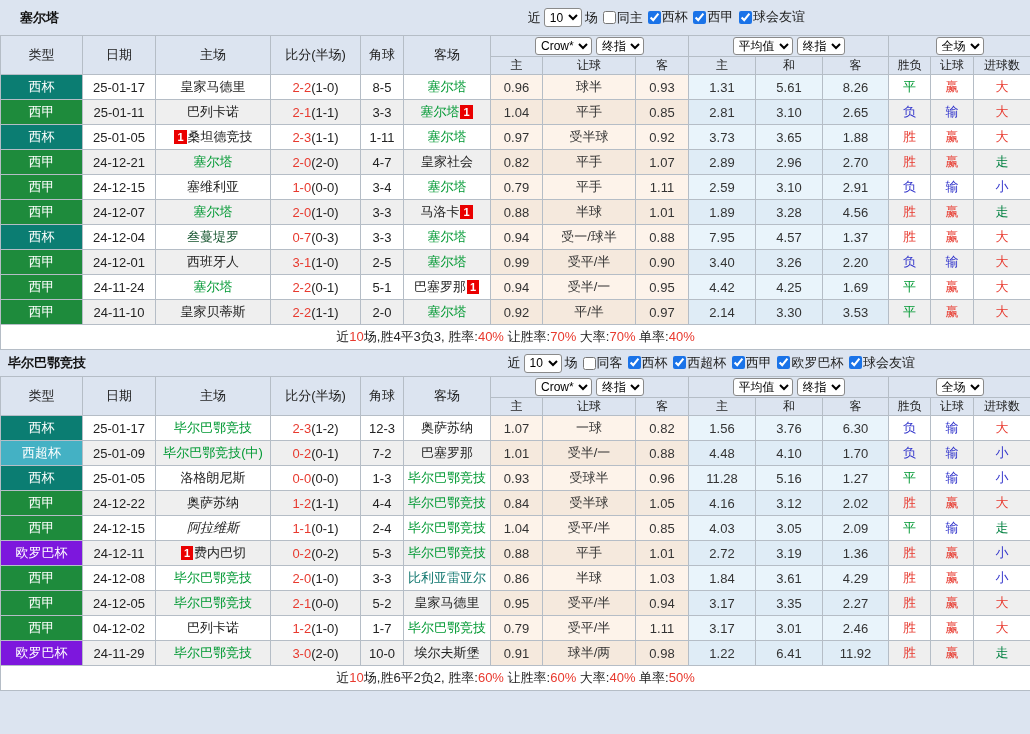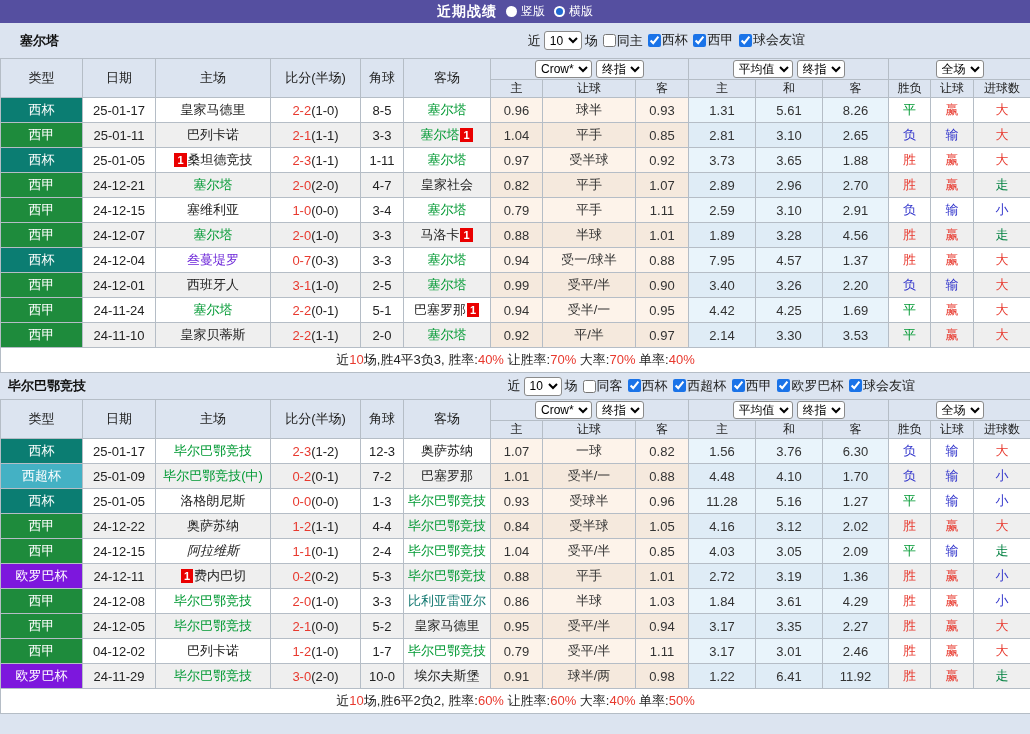--- a/index.html
+++ b/index.html
@@ -53,31 +53,20 @@
   .sc{color:var(--red);}
   .half{color:#222;}
   td.c-team{cursor:pointer;}
   tfoot td{height:25px;font-size:13px;background:#fff;}
 </style>
 </head>
 <body>
 
 <div class="page">
 
-  <div class="topbar">
-    <span class="tb-title">近期战绩</span>
-    <label class="rad">
-      <span class="radio r-off"></span>
-      <span>竖版</span>
-    </label>
-    <label class="rad">
-      <span class="radio r-on"></span>
-      <span>横版</span>
-    </label>
-  </div>
 
   <div class="section sec1">
     <div class="section-head">
       <span class="team-title">塞尔塔</span>
       <div class="filter">
         <span>近</span>
         <select>
           <option>10</option>
         </select>
         <span>场</span>
@@ -260,21 +249,21 @@
             <td class="avg">3.28</td>
             <td class="avg">4.56</td>
             <td class="res" style="color: rgb(232, 57, 46);">胜</td>
             <td class="res" style="color: rgb(232, 57, 46);">赢</td>
             <td class="res" style="color: rgb(0, 128, 64);">走</td>
           </tr>
 
           <tr>
             <td class="c-type" style="background: rgb(11, 125, 114);">西杯</td>
             <td class="c-date">24-12-04</td>
-            <td class="c-team"><span style="color: #6d28d9;">叁蔓堤罗</span></td>
+            <td class="c-team"><span style="color: #14532d;">叁蔓堤罗</span></td>
             <td class="c-score"><span class="sc">0-7</span><span class="half">(0-3)</span></td>
             <td class="c-corner">3-3</td>
             <td class="c-team"><span style="color: rgb(0, 153, 51);">塞尔塔</span></td>
             <td class="crow">0.94</td>
             <td class="crow">受一/球半</td>
             <td class="crow">0.88</td>
             <td class="avg">7.95</td>
             <td class="avg">4.57</td>
             <td class="avg">1.37</td>
             <td class="res" style="color: rgb(232, 57, 46);">胜</td>

